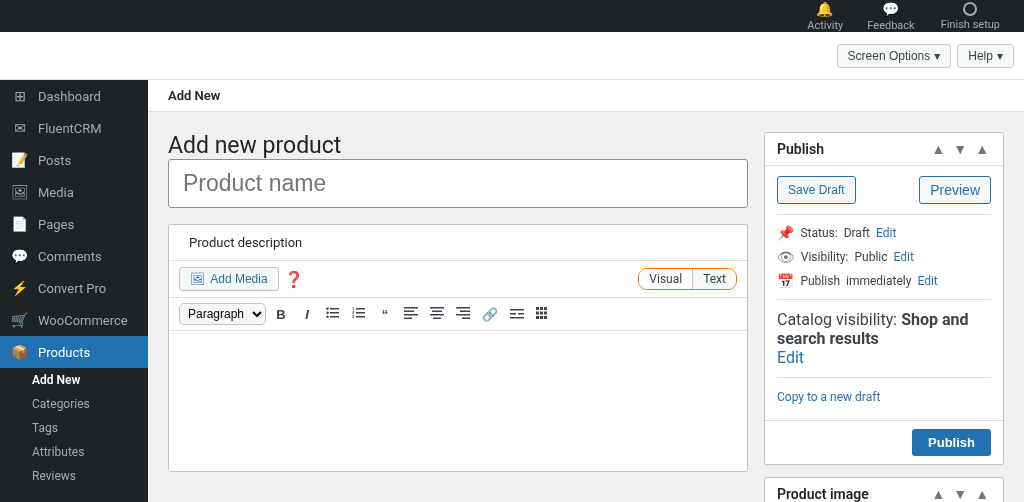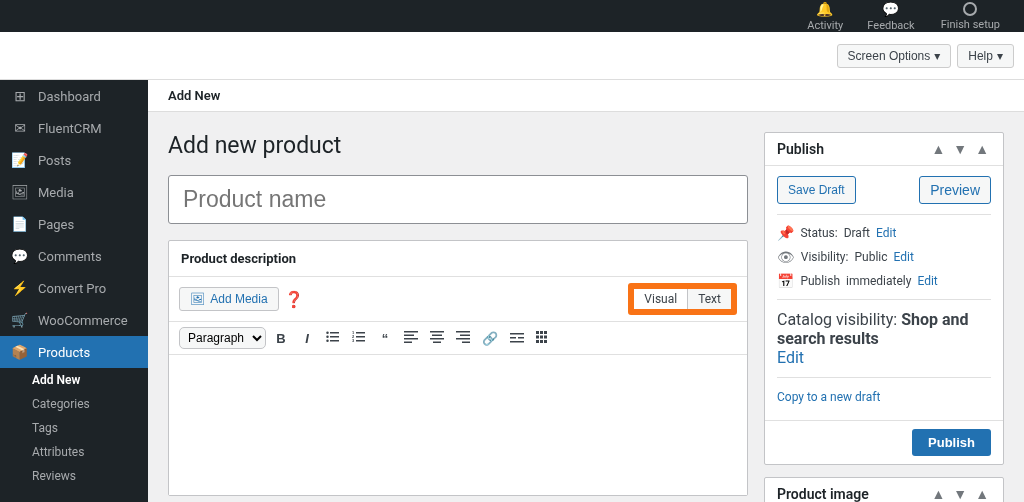--- a/index.html
+++ b/index.html
@@ -130,44 +130,43 @@
 
     .main-column {
       flex: 1;
       min-width: 0;
     }
 
     .page-title-heading {
       font-size: 23px;
       font-weight: 400;
       color: #1d2327;
-      margin-bottom: 16px;
     }
 
     .product-name-input {
       width: 100%;
       border: 1px solid #8c8f94;
       border-radius: 3px;
       padding: 10px 14px;
       font-size: 23px;
       color: #aaa;
       background: #fff;
       margin-bottom: 16px;
       outline: none;
     }
 
     .editor-box {
       background: #fff;
       border: 1px solid #c3c4c7;
       border-radius: 2px;
     }
     .editor-header {
-      padding: 10px 12px;
+      padding: 10px 20px;
       font-size: 13px;
-      font-weight: 700;
+      font-weight: 400;
       color: #1d2327;
     }
     .editor-toolbar-row {
       display: flex;
       align-items: center;
       padding: 6px 10px;
       border-top: 1px solid #e0e0e0;
       border-bottom: 1px solid #e0e0e0;
       gap: 6px;
     }
@@ -184,22 +183,22 @@
       gap: 5px;
     }
     .help-icon {
       color: #72777c;
       font-size: 16px;
       cursor: pointer;
     }
     .view-tabs {
       margin-left: auto;
       display: flex;
-      border: 6px solid #f97316;
-      border-radius: 3px;
+      border: 1px solid #f97316;
+      border-radius: 9px;
       overflow: hidden;
     }
     .view-tab {
       padding: 3px 10px;
       font-size: 12px;
       color: #3c434a;
       background: #f6f7f7;
       cursor: pointer;
       border-right: 1px solid #c3c4c7;
     }

